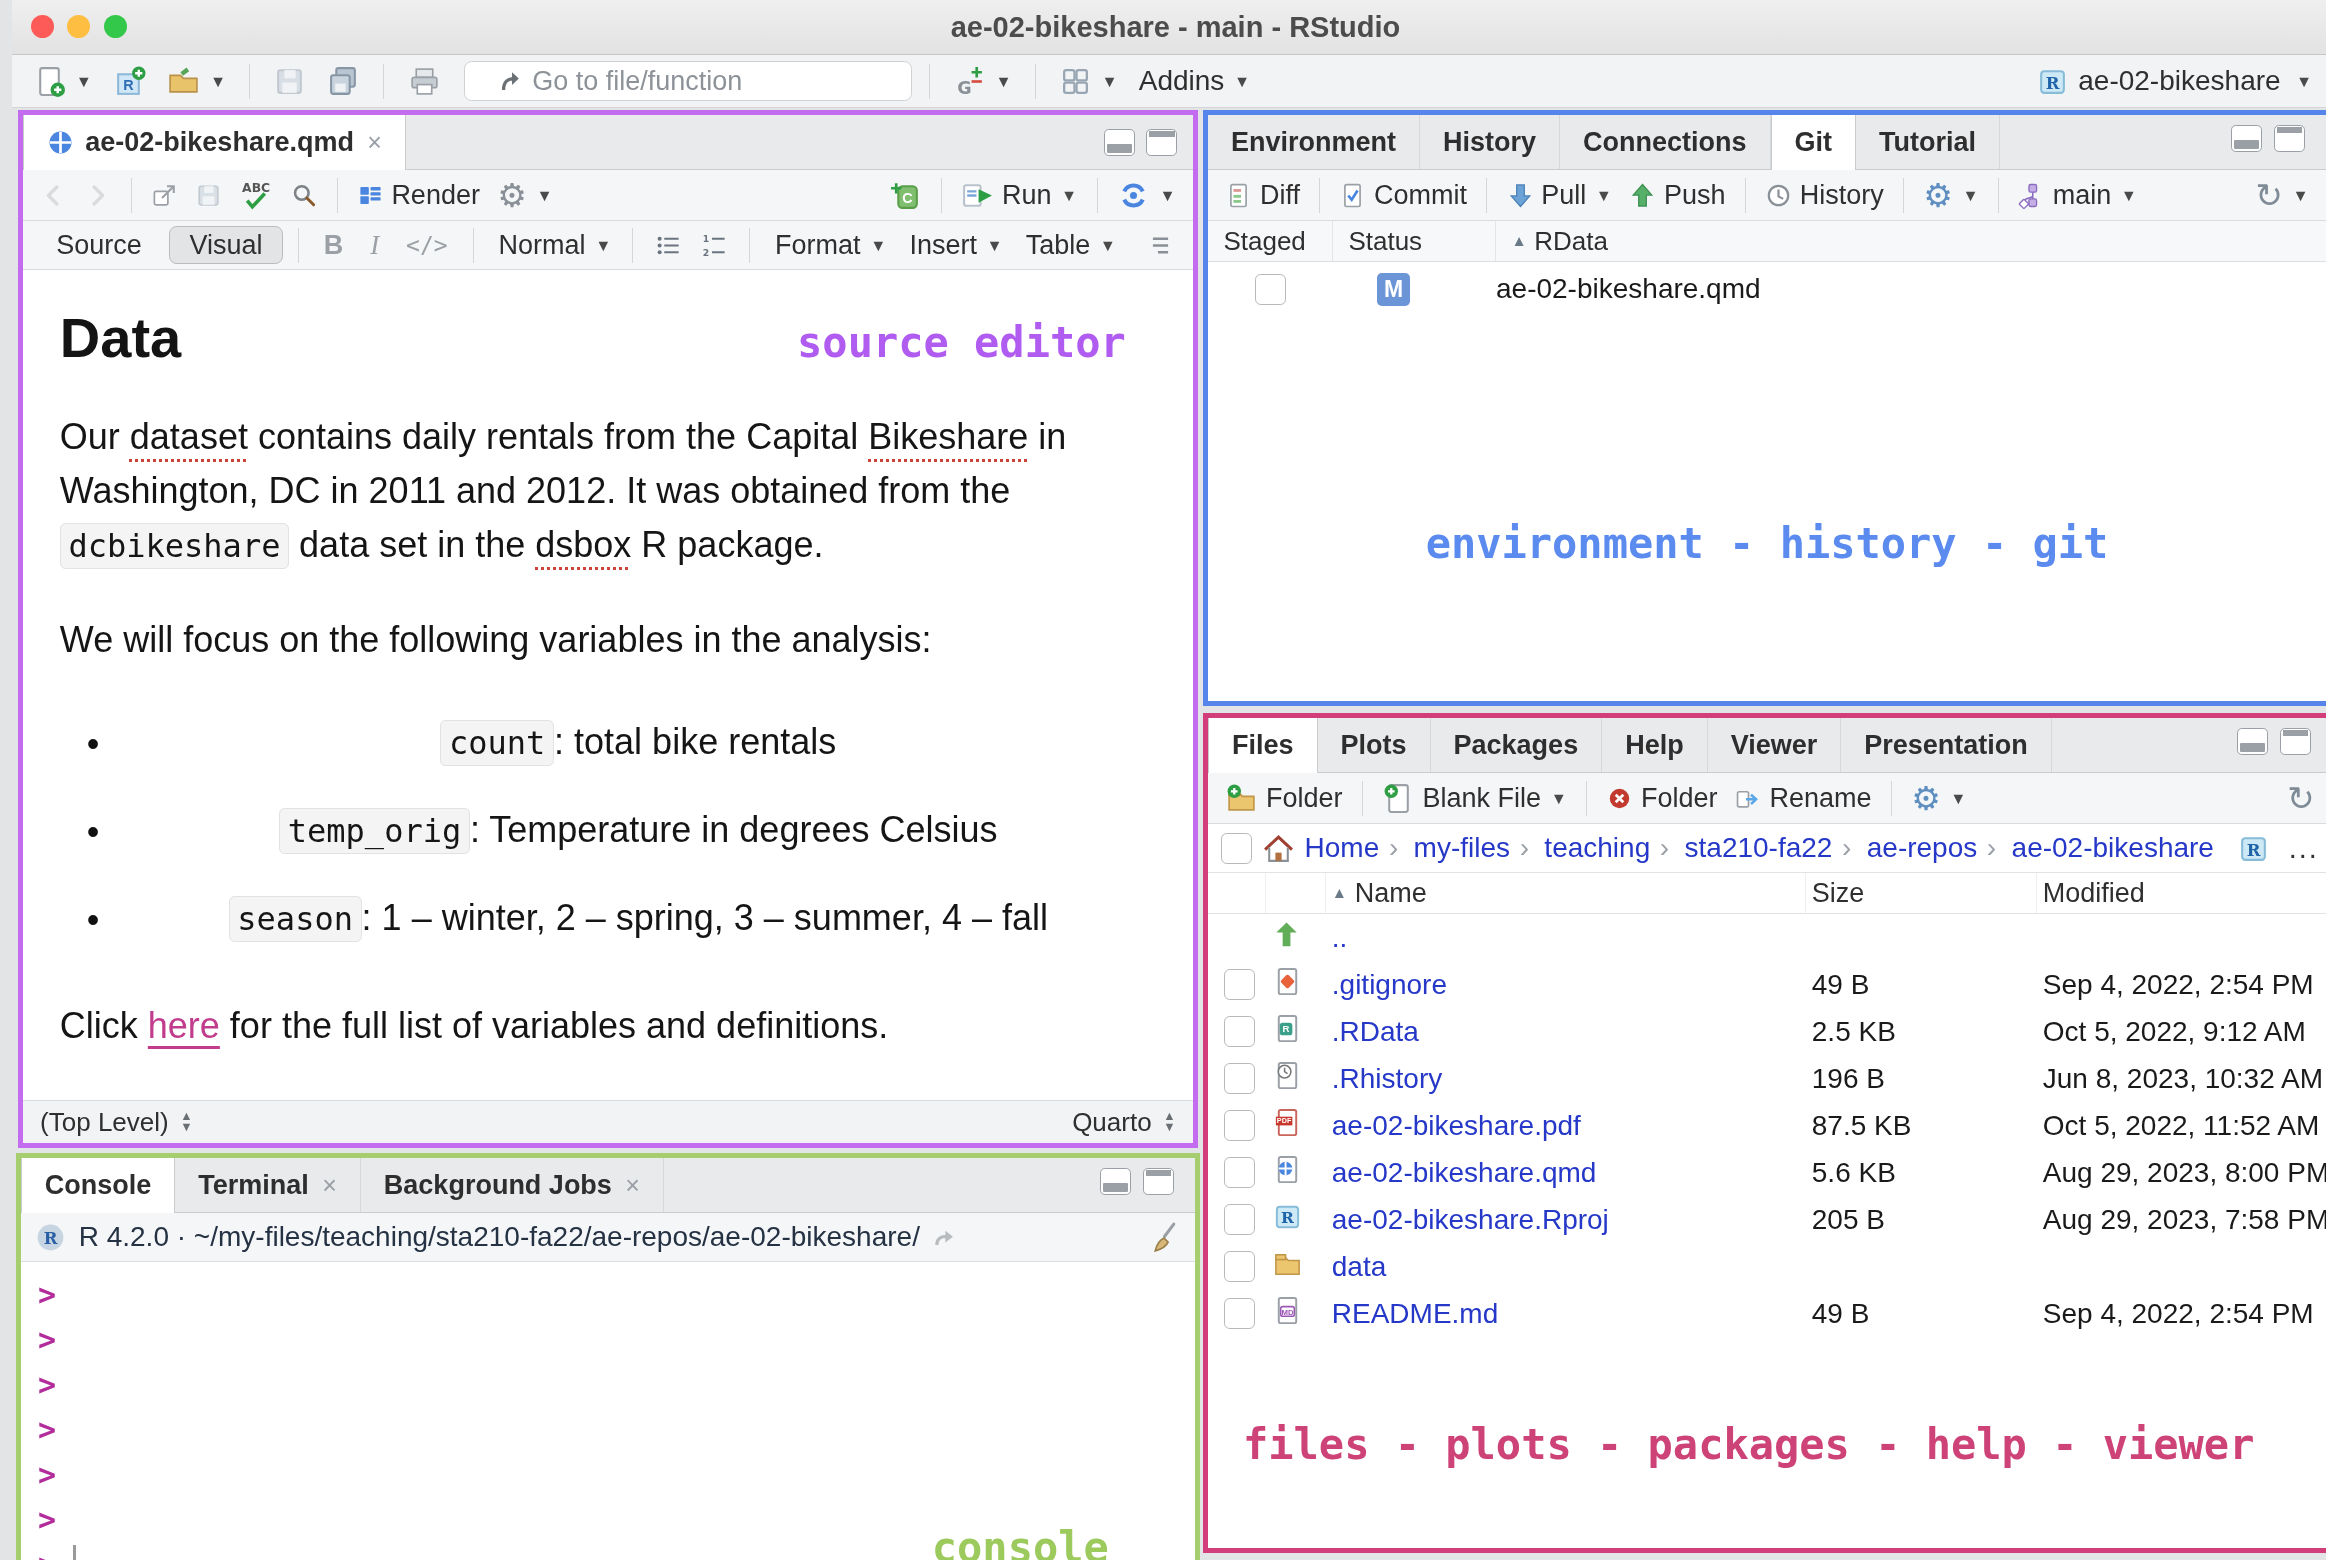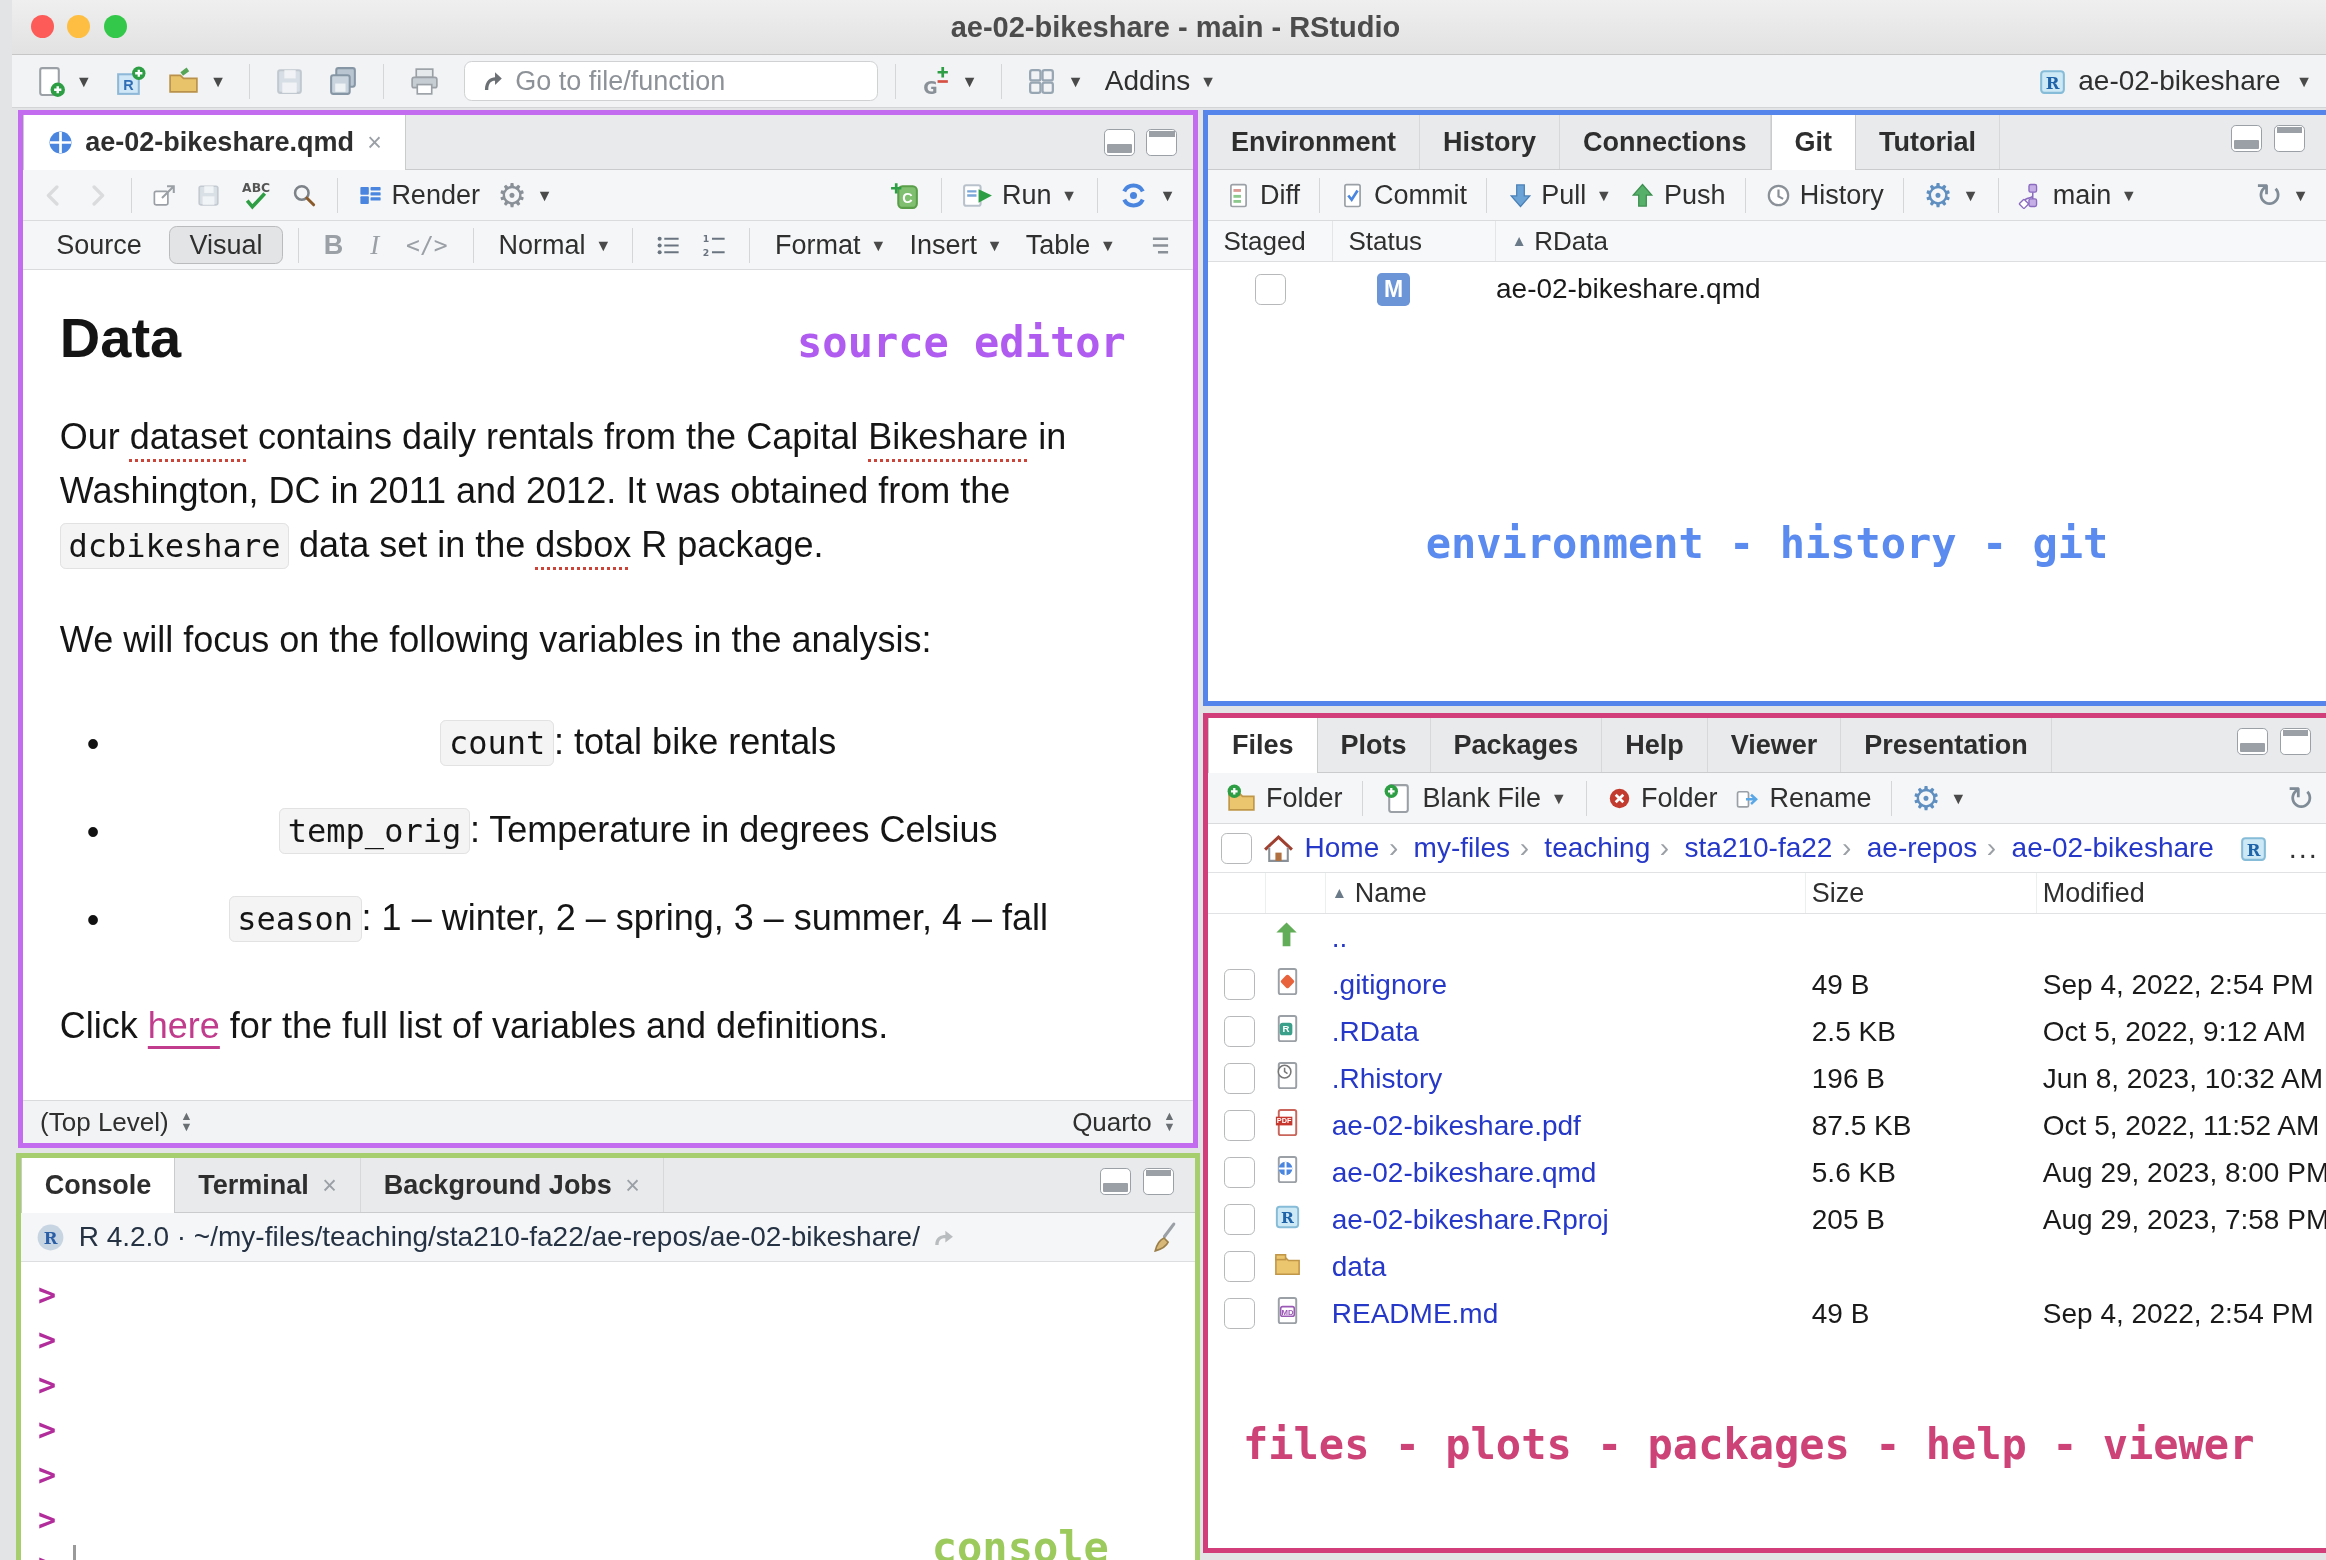--- a/index.html
+++ b/index.html
@@ -16,21 +16,21 @@
 
   .main-toolbar{position:absolute;left:0;top:55px;width:100%;height:53px;background:#f2f3f5;border-bottom:1px solid #d2d4d6;
                 display:flex;align-items:center;padding:0 15.4px;box-sizing:border-box;gap:9.6px;}
   .tbtn{display:flex;align-items:center;gap:3.8px;padding:3.8px 5.8px;border-radius:5.8px;}
   .icon32{width:33px;height:33px;display:inline-block;}
   .icon32 svg{width:33px;height:33px;}
   .icon28{width:27px;height:27px;display:inline-block;} .icon28 svg{width:27px;height:27px;}
   .caret{font-size:16.3px;color:#4a4a4a;margin-left:5.8px;}
   .vsep{width:1px;height:35px;background:#d4d6d8;margin:0 7.7px;}
   .goto-box{display:flex;align-items:center;gap:9.6px;background:#fff;border:1px solid #cfd1d3;border-radius:7.7px;
-            height:38px;width:384px;padding:0 14px;margin-left:7.7px;}
+            height:38px;width:384px;padding:0 31px;margin-left:7.7px;}
   .goto-box .ph{color:#8d9298;font-size:27px;}
   .toolbar-label{font-size:28px;color:#2f2f2f;}
   .spacer{flex:1;}
   .proj-switch{display:flex;align-items:center;gap:9.6px;margin-right:11.5px;}
 
   
   .qbox{position:absolute;box-sizing:border-box;border-style:solid;border-width:5.8px;background:#c4b5fd;}
   .box-source{left:5.8px;top:110px;width:1180px;height:1038px;border-color:#c46cef;}
   .box-console{left:3.8px;top:1153px;width:1184px;height:407px;border-color:#a6ce6e;}
   .box-git{left:1191px;top:110px;width:1128px;height:596px;border-color:#5584ea;}

